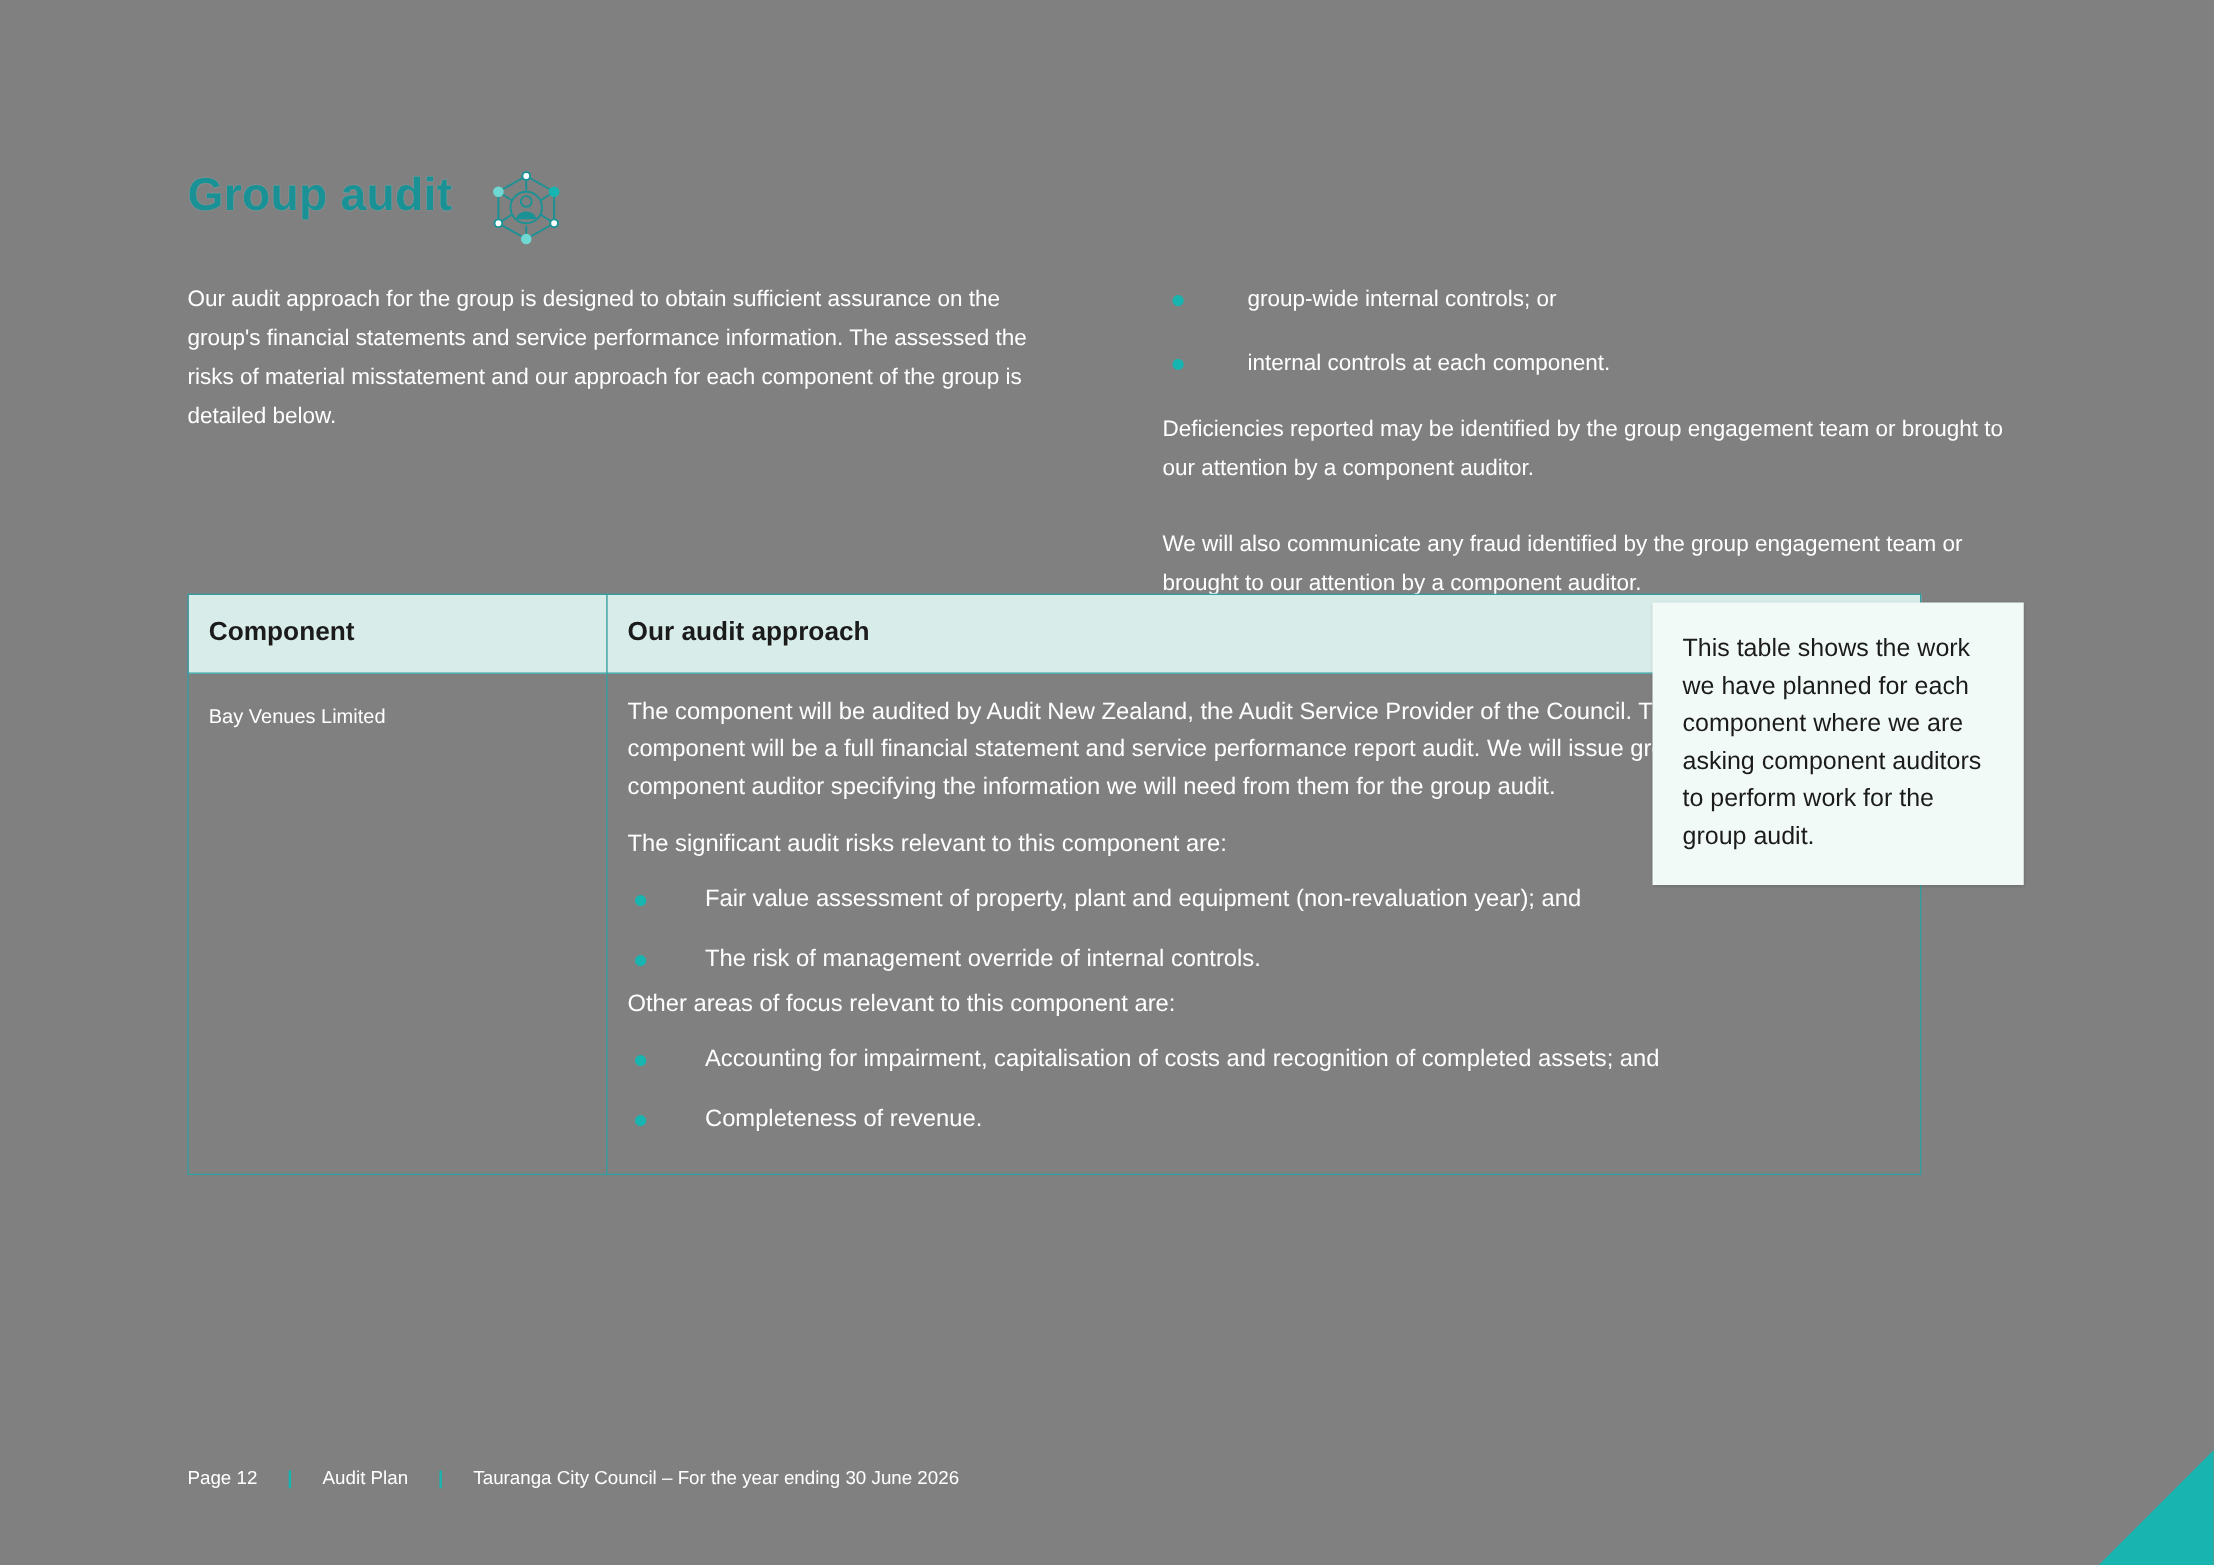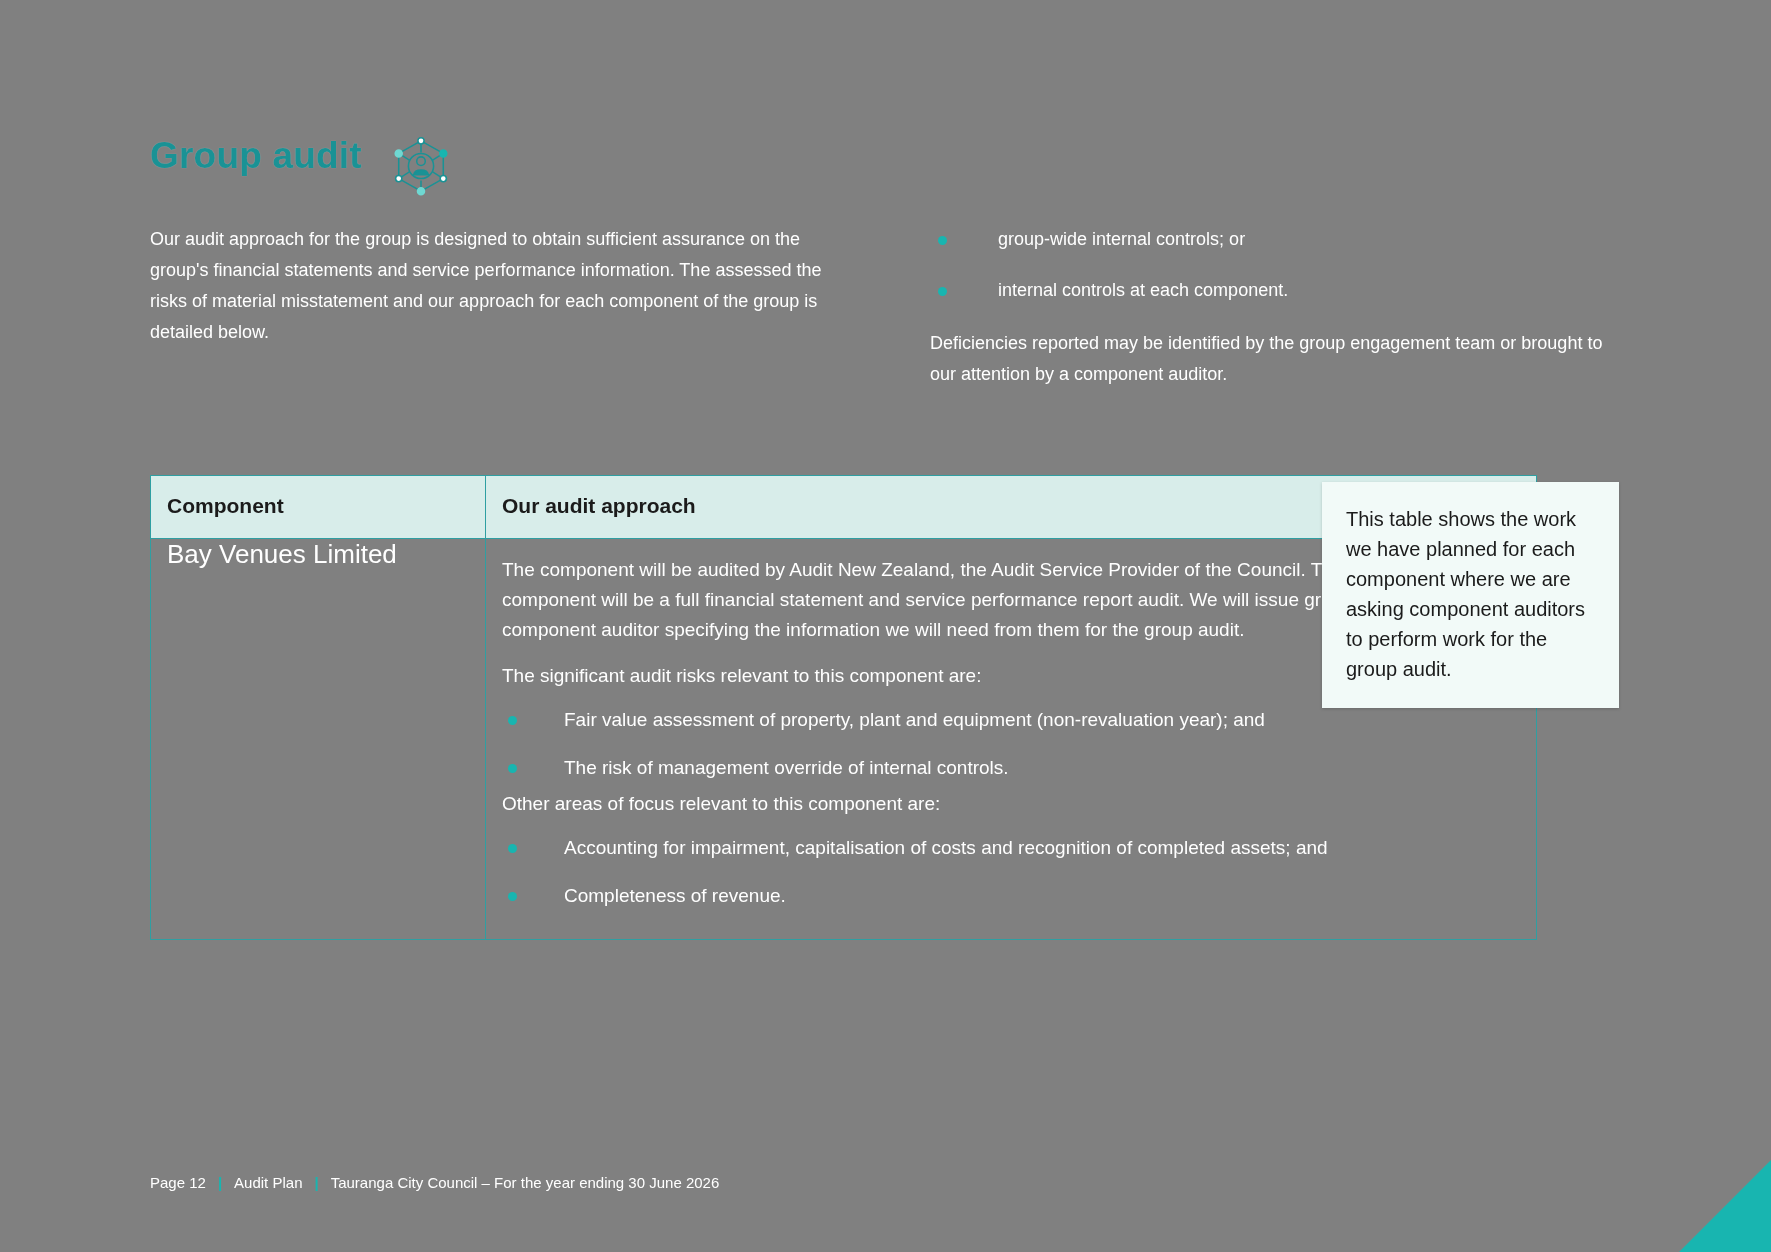--- a/index.html
+++ b/index.html
@@ -105,22 +105,22 @@
   .audit-table thead th:first-child { width: 302px; }
 
   .audit-table tbody td {
     background: transparent;
     color: #ffffff;
     font-size: 19px;
     line-height: 30px;
     padding: 16px 18px 22px 16px;
   }
   .audit-table tbody td.component-cell {
-    font-size: 26px;
-    padding-top: 0;
+    font-size: 16px;
+    padding-top: 20px;
   }
   .audit-table tbody td p { margin: 0 0 16px 0; }
   .audit-table tbody td p.tight { margin-bottom: 14px; }
   .audit-table tbody td ul.bullets { margin: 0 0 6px 0; }
   .audit-table tbody td ul.bullets li {
     padding-left: 62px;
     margin-bottom: 18px;
   }
   .audit-table tbody td ul.bullets li::before {
     left: 6px;
@@ -143,21 +143,21 @@
     box-shadow: 0 1px 3px rgba(0,0,0,.18);
   }
 
   
   .footer {
     position: absolute;
     left: 150px;
     top: 1174px;
     display: flex;
     align-items: center;
-    gap: 0;
+    gap: 12px;
     color: #ffffff;
     font-size: 15px;
     white-space: nowrap;
   }
   .footer .sep {
     color: #18b5b0;
     font-weight: bold;
     padding: 0 12px;
   }
 
@@ -206,20 +206,21 @@
     <p>Our audit approach for the group is designed to obtain sufficient assurance on the group's financial statements and service performance information. The assessed the risks of material misstatement and our approach for each component of the group is detailed below.</p>
   </div>
 
   
   <div class="col col-right">
     <ul class="bullets">
       <li>group-wide internal controls; or</li>
       <li>internal controls at each component.</li>
     </ul>
     <p>Deficiencies reported may be identified by the group engagement team or brought to our attention by a component auditor.</p>
+    <p>We will also communicate any fraud identified by the group engagement team or brought to our attention by a component auditor.</p>
   </div>
 
   
   <table class="audit-table">
     <thead>
       <tr>
         <th>Component</th>
         <th>Our audit approach</th>
       </tr>
     </thead>

